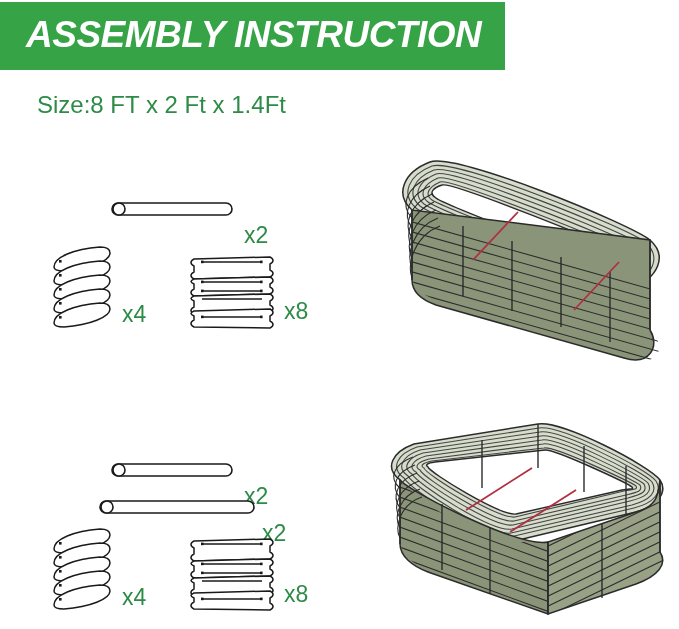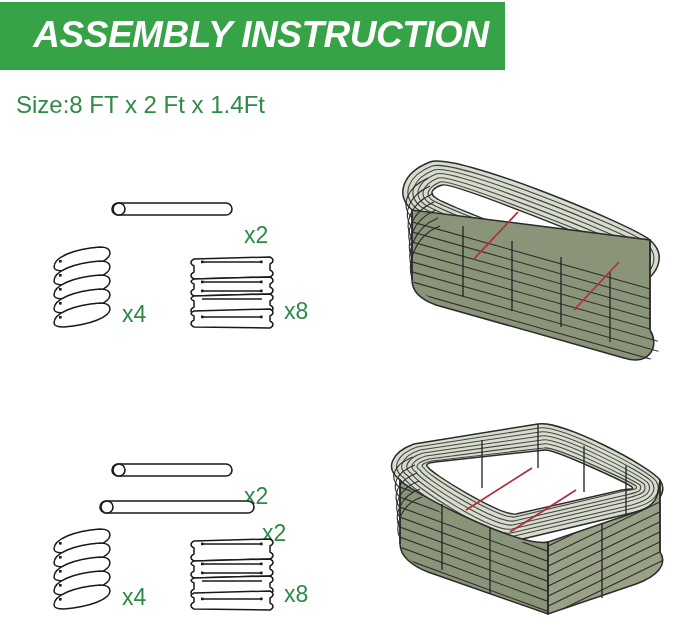--- a/index.html
+++ b/index.html
@@ -9,21 +9,20 @@
   }
   body {
     font-family: "Liberation Sans", sans-serif;
   }
   #page {
     position: relative;
     width: 679px;
     height: 629px;
     background: #ffffff;
     overflow: hidden;
-    text-align: center;
   }
 
   
   #header-bar {
     position: absolute;
     left: 0px;
     top: 2px;
     width: 505px;
     height: 68px;
     background: #36a347;
@@ -36,21 +35,21 @@
     font-size: 37px;
     line-height: 40px;
     font-weight: bold;
     font-style: italic;
     letter-spacing: -0.5px;
     color: #ffffff;
     white-space: nowrap;
   }
   #size-line {
     position: absolute;
-    left: 16px;
+    left: 37px;
     top: 90px;
     font-size: 24px;
     line-height: 30px;
     color: #2e8b47;
     white-space: nowrap;
   }
 
   
   .qty {
     position: absolute;

